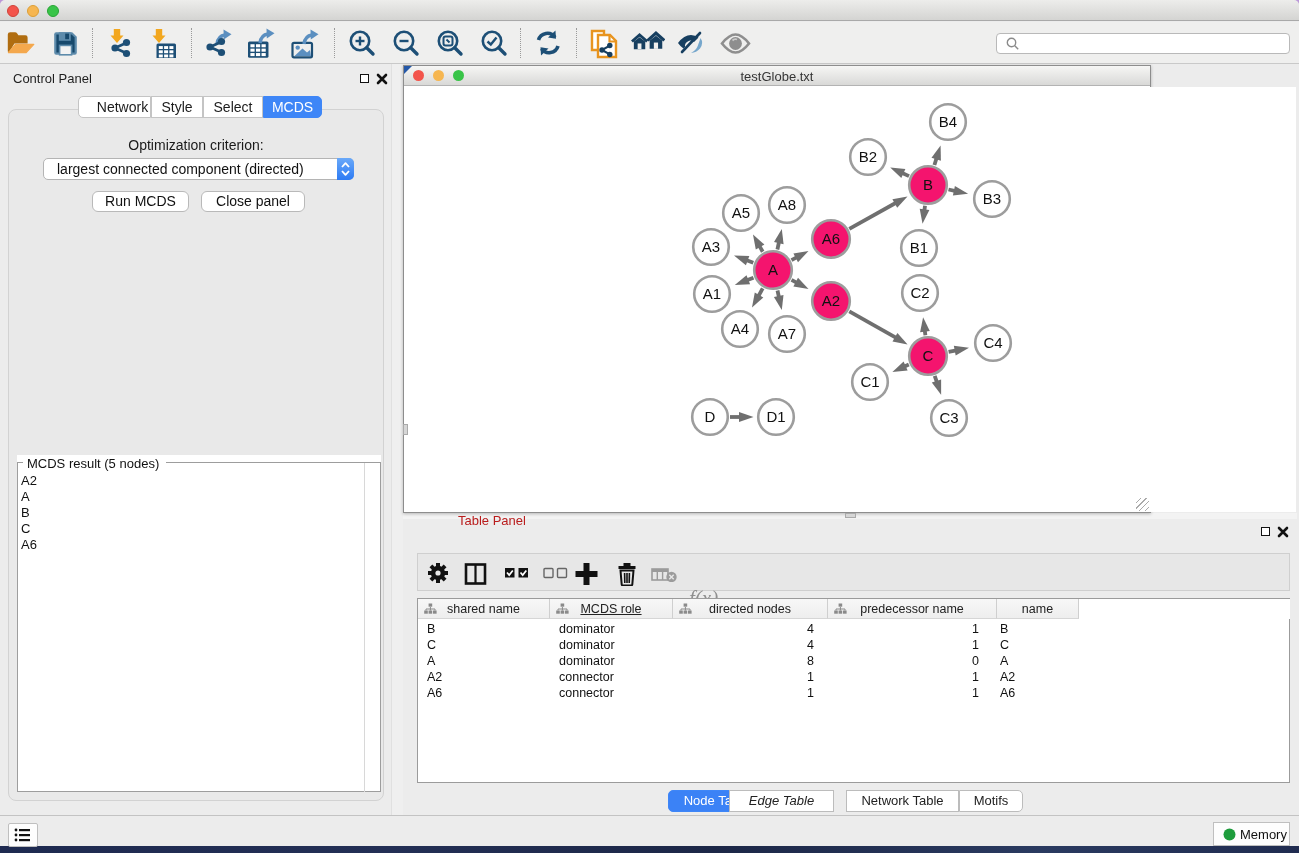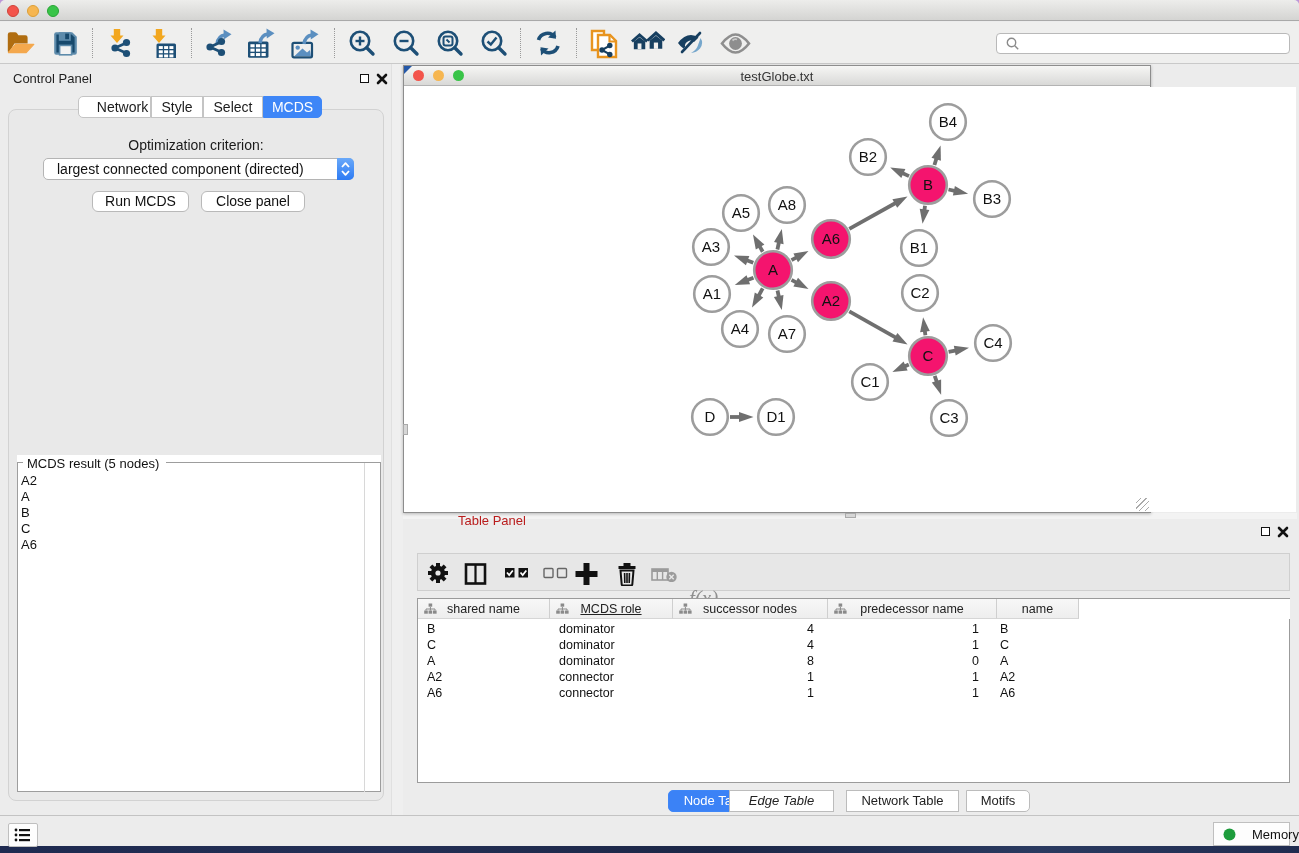--- a/index.html
+++ b/index.html
@@ -428,21 +428,21 @@
 <div class="th" style="left:132px;width:123px;text-decoration:underline;">MCDS role</div>
 <svg width="13" height="12" viewBox="0 0 13 12" style="position:absolute;left:138px;top:4px">
       <g fill="#8a8a8a">
         <rect x="4.6" y="0.5" width="3.6" height="3.2"></rect>
         <rect x="0.2" y="7.5" width="3.6" height="3.2"></rect>
         <rect x="4.6" y="7.5" width="3.6" height="3.2"></rect>
         <rect x="9" y="7.5" width="3.6" height="3.2"></rect>
         <path d="M6.4 4 L6.4 6 M2 7.5 L2 6 L11 6 L11 7.5 M6.4 6 L6.4 7.5" stroke="#8a8a8a" stroke-width="1" fill="none"></path>
       </g>
     </svg>
-<div class="th" style="left:255px;width:155px;">successor nodes</div>
+<div class="th" style="left:255px;width:155px;">directed nodes</div>
 <svg width="13" height="12" viewBox="0 0 13 12" style="position:absolute;left:261px;top:4px">
       <g fill="#8a8a8a">
         <rect x="4.6" y="0.5" width="3.6" height="3.2"></rect>
         <rect x="0.2" y="7.5" width="3.6" height="3.2"></rect>
         <rect x="4.6" y="7.5" width="3.6" height="3.2"></rect>
         <rect x="9" y="7.5" width="3.6" height="3.2"></rect>
         <path d="M6.4 4 L6.4 6 M2 7.5 L2 6 L11 6 L11 7.5 M6.4 6 L6.4 7.5" stroke="#8a8a8a" stroke-width="1" fill="none"></path>
       </g>
     </svg>
 <div class="th" style="left:410px;width:169px;">predecessor name</div>
@@ -479,32 +479,32 @@
 <div class="trow" style="left:582px;top:70px;">A2</div>
 <div class="trow" style="left:9px;top:86px;">A6</div>
 <div class="trow" style="left:141px;top:86px;">connector</div>
 <div class="trow" style="left:255px;top:86px;width:141px;text-align:right;">1</div>
 <div class="trow" style="left:410px;top:86px;width:151px;text-align:right;">1</div>
 <div class="trow" style="left:582px;top:86px;">A6</div>
 </div>
 <div class="abs btab sel" style="left:668px;width:97px;border-radius:5px 0 0 5px;">Node Table</div>
 <div class="abs btab" style="left:729px;width:105px;font-style:italic;">Edge Table</div>
 <div class="abs btab" style="left:846px;width:113px;">Network Table</div>
-<div class="abs btab" style="left:959px;width:64px;border-radius:0 5px 5px 0;margin-left:7px;">Motifs</div>
+<div class="abs btab" style="left:959px;width:64px;border-radius:0 5px 5px 0;">Motifs</div>
 
 <div class="abs statusbar">
   <div class="sb-btn">
     <svg width="18" height="16" viewBox="0 0 18 16" style="position:absolute;left:5px;top:3px">
       <circle cx="2" cy="3" r="1.4" fill="#111"></circle>
         <rect x="5" y="2" width="11" height="2.2" fill="#111"></rect>
       <circle cx="2" cy="8" r="1.4" fill="#111"></circle>
         <rect x="5" y="7" width="11" height="2.2" fill="#111"></rect>
       <circle cx="2" cy="13" r="1.4" fill="#111"></circle>
         <rect x="5" y="12" width="11" height="2.2" fill="#111"></rect>
     </svg>
   </div>
   <div class="mem-btn">
     <svg width="13" height="13" viewBox="0 0 13 13" style="position:absolute;left:9px;top:5px">
       <circle cx="6.5" cy="6.5" r="6" fill="#1d9c3c"></circle>
     </svg>
-    <span style="position:absolute;left:26px;top:4px;margin-left:12px;">Memory</span>
+    <span style="position:absolute;left:26px;top:4px;">Memory</span>
   </div>
 </div>
 
 </body></html>

